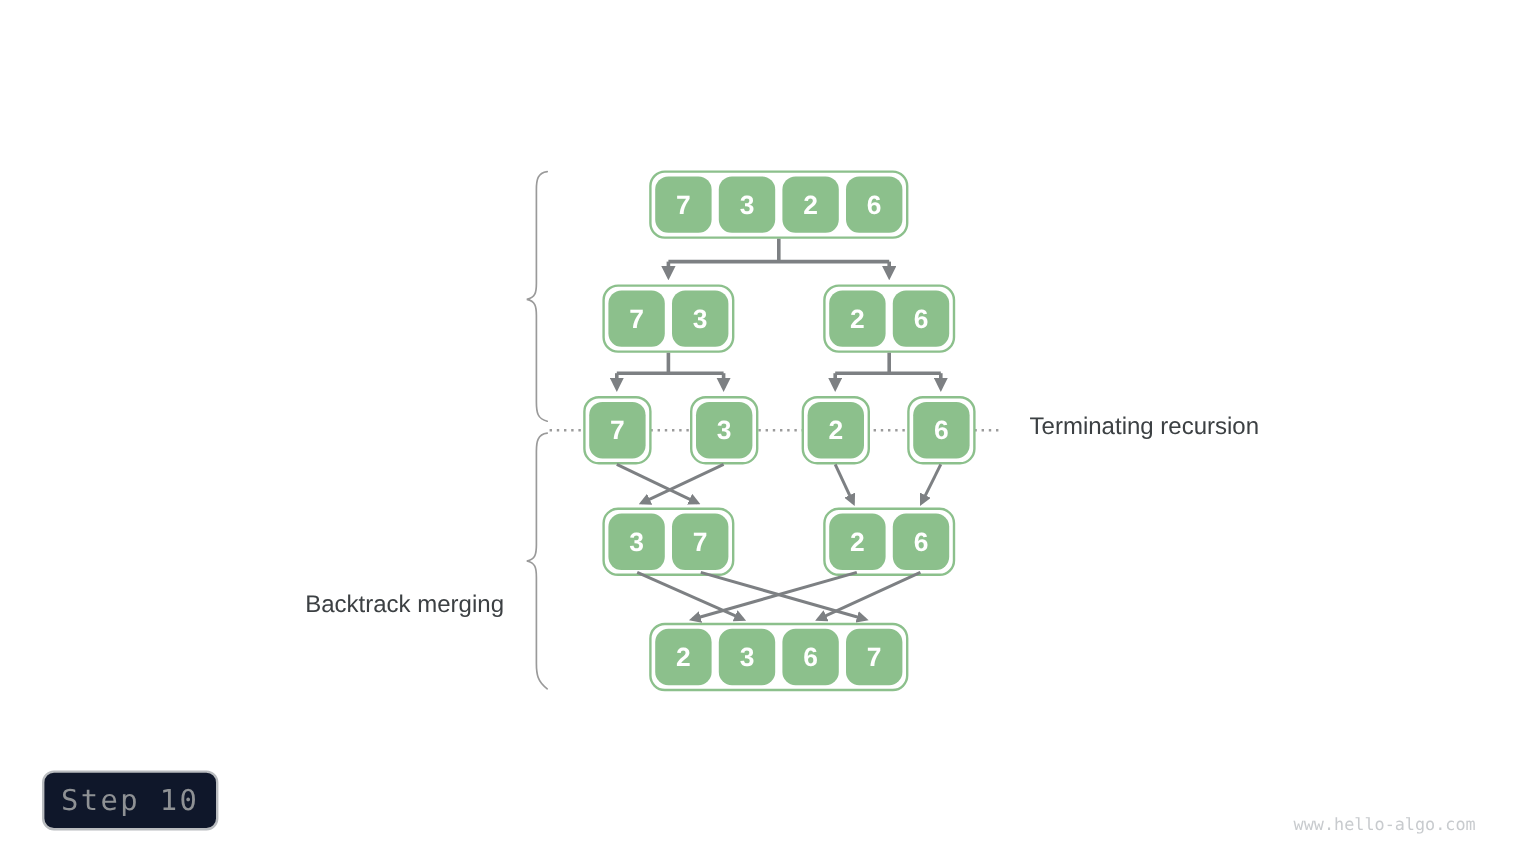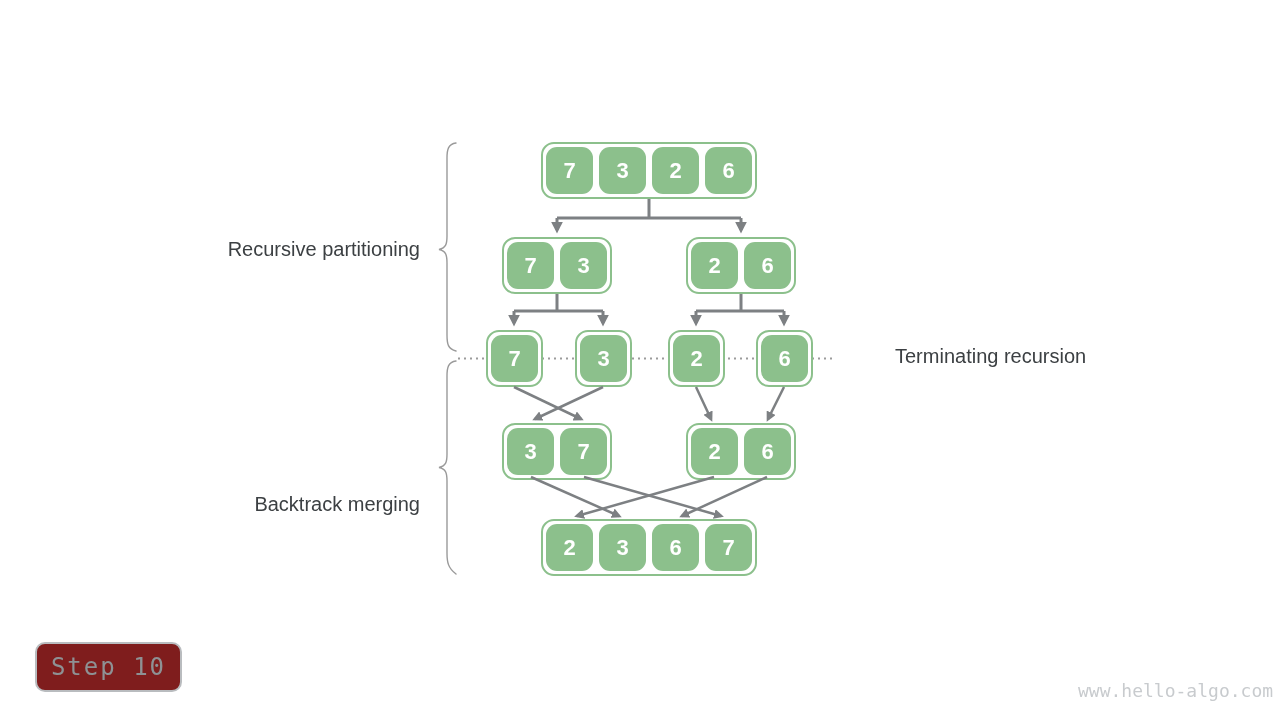--- a/index.html
+++ b/index.html
@@ -21,33 +21,33 @@
     display:flex;align-items:center;justify-content:center;
     font-size:22px;font-weight:bold;
   }
   .side-label{
     position:absolute;color:var(--label-text,#3c4043);
     font-size:20px;line-height:26px;z-index:3;white-space:nowrap;
   }
   #label-recursive,#label-backtrack{left:170px;width:250px;text-align:right;}
   #label-recursive{top:236px;}
   #label-backtrack{top:455px;margin-top:36px;}
-  #label-terminating{left:895px;top:343px;}
+  #label-terminating{left:858px;top:343px;}
   #step-badge{
     position:absolute;left:35px;top:642px;width:147px;height:50px;
     border:2px solid var(--badge-border,#b9bcbf);border-radius:10px;
-    background:#7f1d1d;display:flex;align-items:center;justify-content:center;
+    background:#0f172a;display:flex;align-items:center;justify-content:center;
     font-family:"DejaVu Sans Mono","Liberation Mono",monospace;
     font-size:24px;letter-spacing:2px;color:var(--badge-text,#8e9194);
     box-sizing:border-box;z-index:3;
   }
   #watermark{
     position:absolute;left:1078px;top:680px;
     font-family:"DejaVu Sans Mono","Liberation Mono",monospace;
-    font-size:18px;color:var(--watermark,#c8cbce);z-index:3;
+    font-size:14px;color:var(--watermark,#c8cbce);z-index:3;
   }
   .split{stroke:var(--arrow-gray,#7d8083);stroke-width:3;fill:none;}
   .merge{stroke:var(--arrow-gray,#7d8083);stroke-width:2.5;fill:none;}
   .dotted{stroke:var(--dotted-line,#9b9b9b);stroke-width:2;stroke-dasharray:2 4;fill:none;}
   .brace{stroke:var(--brace,#9a9a9a);stroke-width:1.4;fill:none;stroke-linecap:round;}
   .arrowhead{fill:var(--arrow-gray,#7d8083);}
 </style>
 </head>
 <body>
 
@@ -135,21 +135,20 @@
       <path class="merge" d="M531,477 L619,516" marker-end="url(#ah)"></path>
       <path class="merge" d="M584,477 L721,516" marker-end="url(#ah)"></path>
       <path class="merge" d="M714,477 L577,516" marker-end="url(#ah)"></path>
       <path class="merge" d="M767,477 L682,516" marker-end="url(#ah)"></path>
     </g>
 
     <path class="brace" d="M456,143 C448,144 447,150 447,158 L447,236 C447,244 446,248 439,249.5 C446,251 447,255 447,263 L447,335 C447,344 448,349 456,351"></path>
     <path class="brace" d="M456,361 C448,362 447,368 447,376 L447,454 C447,462 446,466 439,467.5 C446,469 447,473 447,481 L447,553 C447,562 448,568 456,574"></path>
   </svg>
 
-  <div class="side-label" id="label-recursive">Recursive partitioning</div>
   <div class="side-label" id="label-backtrack">Backtrack merging</div>
   <div class="side-label" id="label-terminating">Terminating recursion</div>
 
   <div id="step-badge">Step 10</div>
 
   <div id="watermark">www.hello-algo.com</div>
 
 </div>
 
 </body></html>

